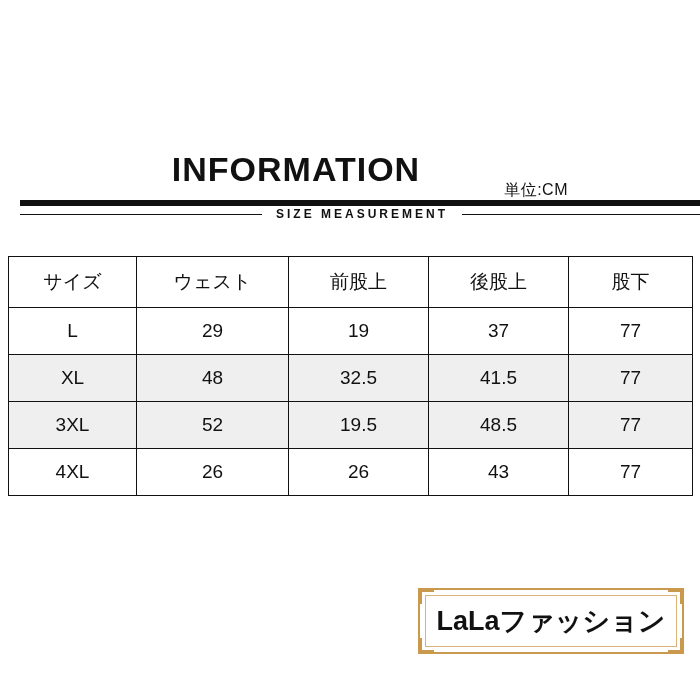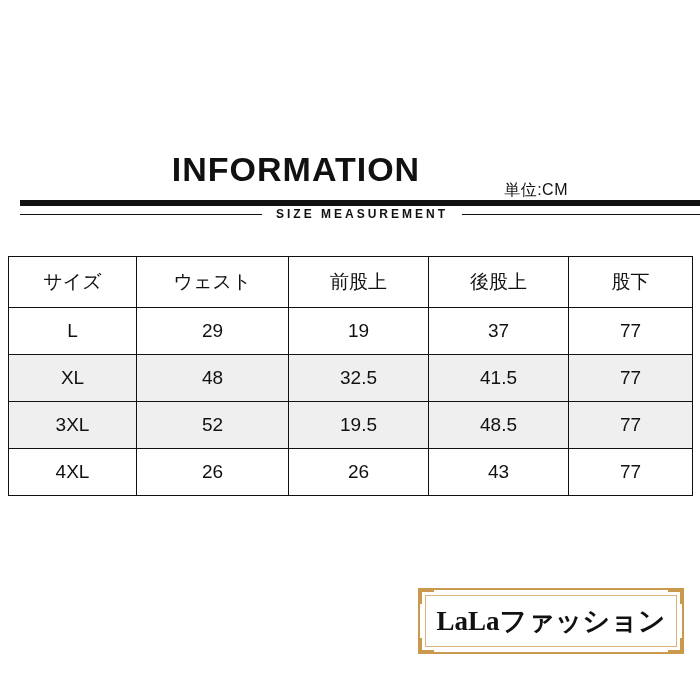--- a/index.html
+++ b/index.html
@@ -148,21 +148,21 @@
     box-sizing: border-box;
     display: flex;
     align-items: center;
     justify-content: center;
   }
   .logo-text {
     font-size: 27px;
     font-weight: bold;
     color: #111111;
     letter-spacing: 0px;
-    font-family: Liberation Serif, serif;
+    font-family: Liberation Sans, sans-serif;
     white-space: nowrap;
   }
   .corner {
     position: absolute;
     width: 12px;
     height: 12px;
     border: 0 solid #c99a4e;
   }
   .corner.tl { left: -1px; top: -1px; border-left-width: 3px; border-top-width: 3px; }
   .corner.tr { right: -1px; top: -1px; border-right-width: 3px; border-top-width: 3px; }

